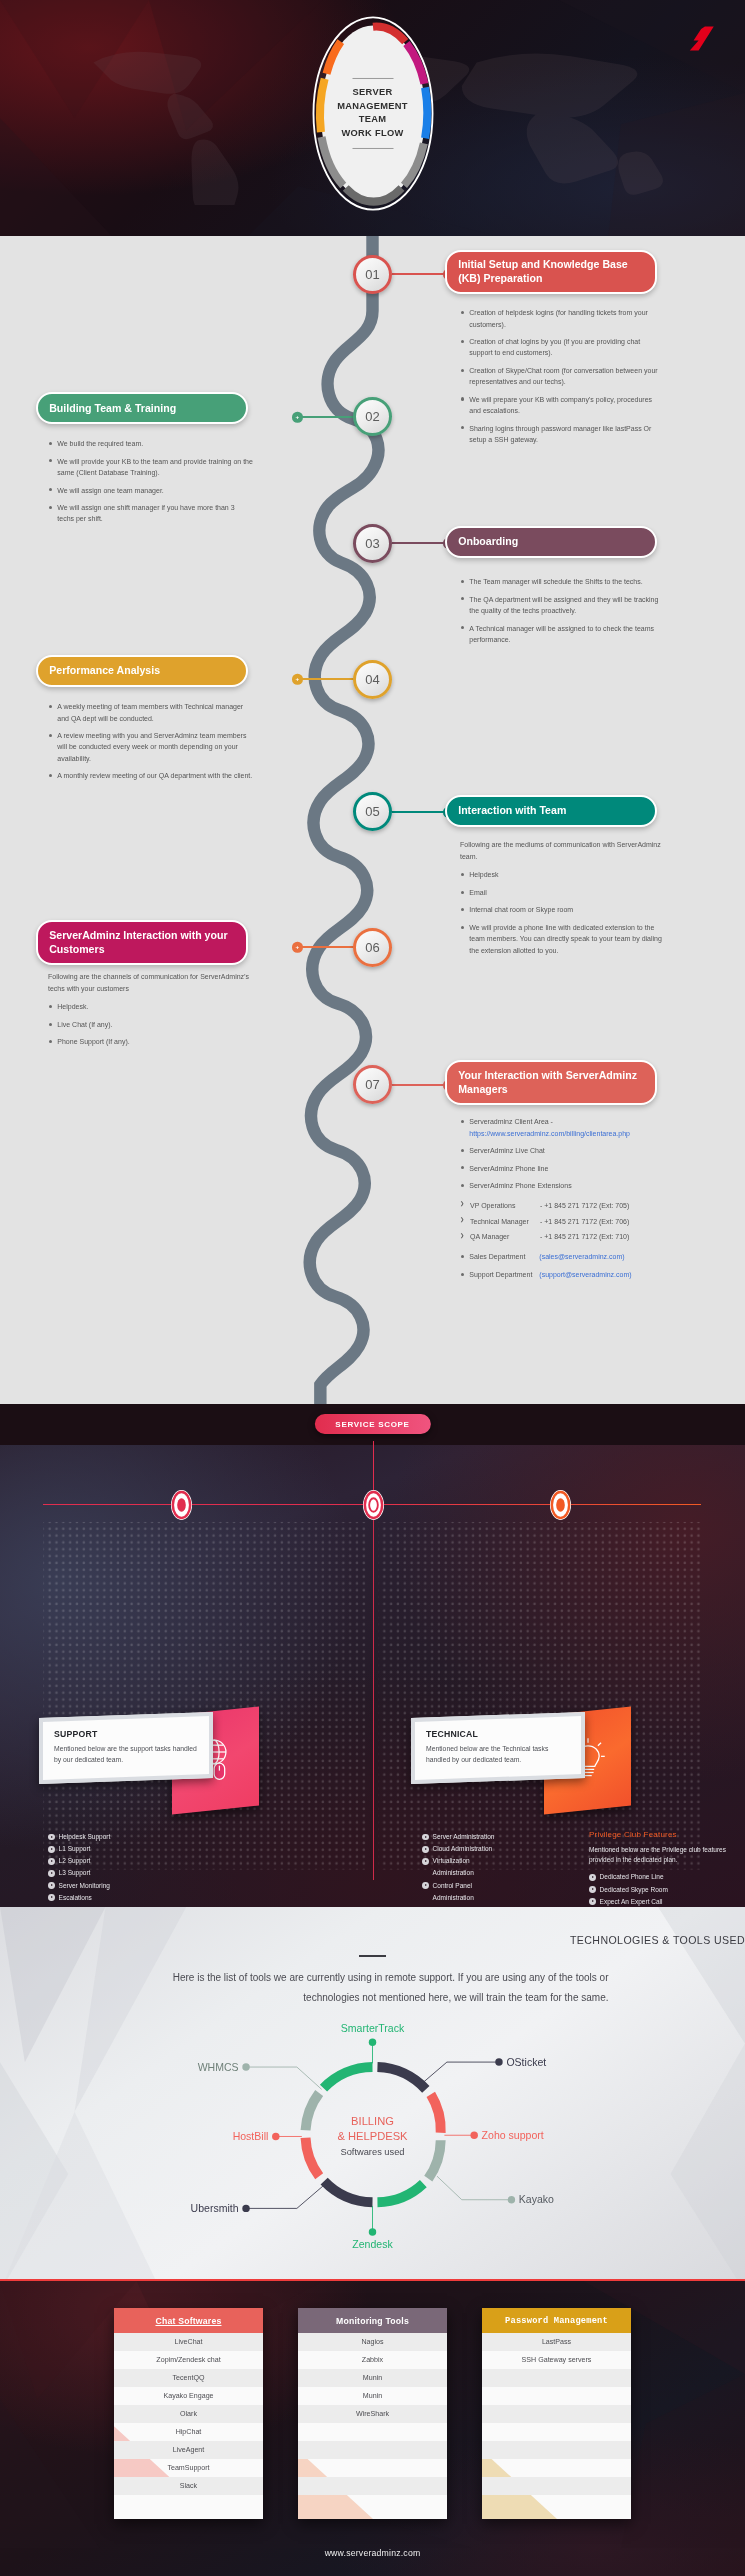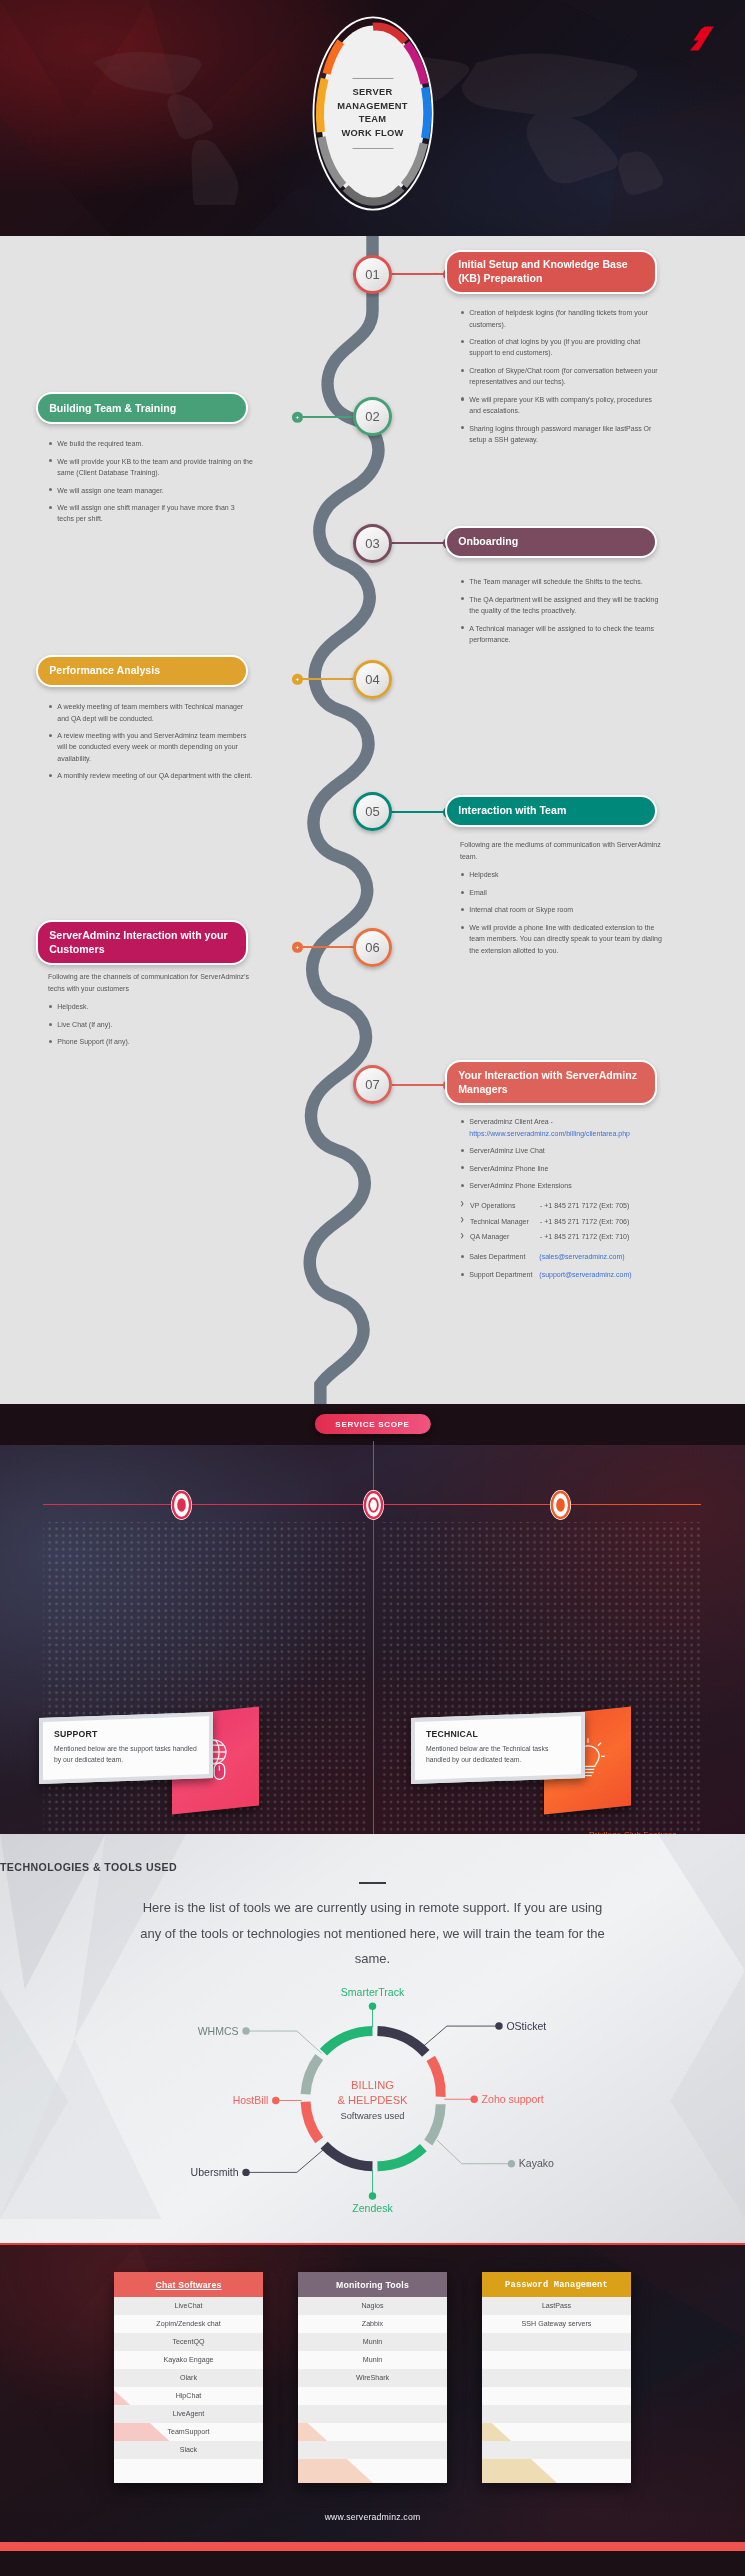--- a/index.html
+++ b/index.html
@@ -186,26 +186,26 @@
   .privilege p { font-size:6.5px; color:#e7e6ea; line-height:1.5; margin-bottom:8.7px; }
 
   
   .tech {
     position:relative;
     background:linear-gradient(145deg,#dcdde1 0%, #eceef0 30%, #f1f2f4 55%, #d9dade 100%);
     padding:27px 0 21px 0; overflow:hidden;
   }
   .tech-facets { position:absolute; inset:0; opacity:.55; }
   .tech h2 {
-    position:relative; text-align:left; font-size:10.6px; font-weight:700;
+    position:relative; text-align:right; font-size:10.6px; font-weight:400;
     letter-spacing:0.4px; color:#3b3b42;
   }
   .tech-underline { position:relative; width:27px; height:2.5px; background:#3b3b42; margin:8.7px auto 11.2px auto; }
   .tech-sub {
-    position:relative; text-align:center; font-size:13px; color:#4b4b52;
+    position:relative; text-align:right; font-size:10px; color:#4b4b52;
     line-height:1.95; max-width:472px; margin:0 auto;
   }
   .donut-wrap { position:relative; width:642px; height:248px; margin-top:2.5px; }
 
   
   .tables {
     position:relative;
     background:
       radial-gradient(ellipse 45% 70% at 18% 10%, rgba(92,30,38,.75), rgba(0,0,0,0) 70%),
       radial-gradient(ellipse 50% 60% at 80% 90%, rgba(48,24,36,.8), rgba(0,0,0,0) 70%),
@@ -492,21 +492,21 @@
             <span class="mono-pair">
               <span class="k">Support Department</span>
               <a class="link mail">(support@serveradminz.com)</a>
             </span>
           </li>
         </ul>
       </div>
     </div>
   </div>
 
-  <div class="scope" style="height:430px;">
+  <div class="scope" style="height:503px;">
     <div class="scope-top-band"></div>
     <div class="scope-badge">SERVICE SCOPE</div>
     <div class="scope-stem"></div>
     <div class="scope-axis"></div>
 
     <svg class="scope-dots" viewBox="0 0 1200 810" preserveAspectRatio="none">
       <defs>
         <pattern id="dots" width="11" height="11" patternUnits="userSpaceOnUse">
           <circle cx="3" cy="3" r="2.1" fill="#ffffff"></circle>
         </pattern>

